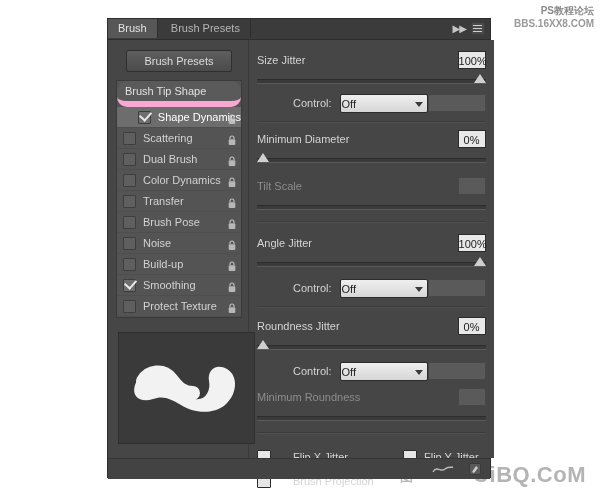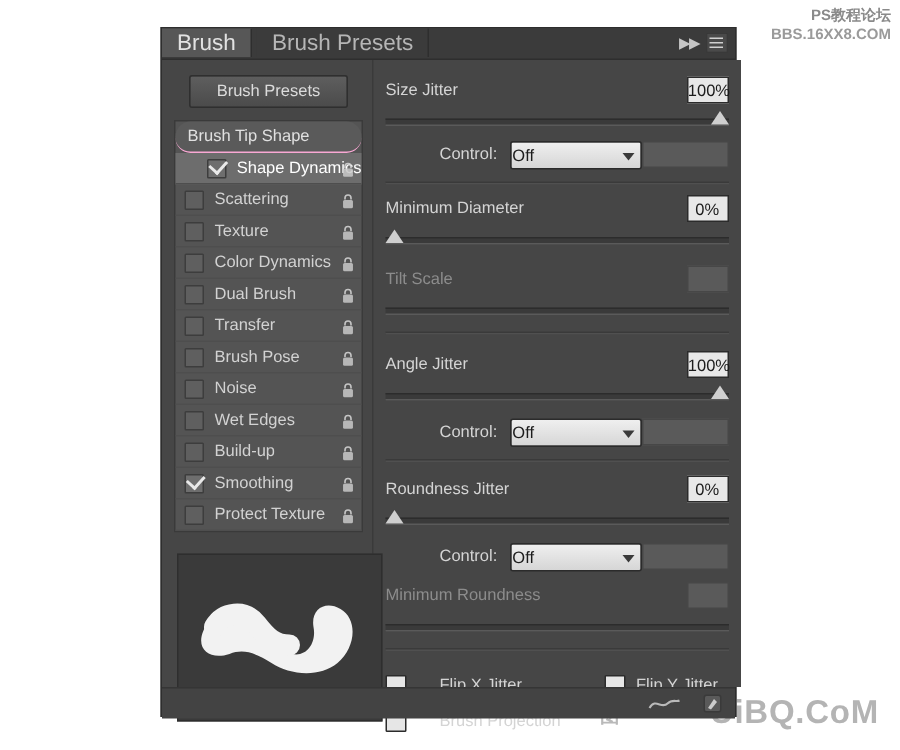--- a/index.html
+++ b/index.html
@@ -33,21 +33,21 @@
     border:1px solid #2e2e2e;
     box-sizing:border-box;
   }
   
   .tabstrip{
     height:20px;background:#3b3b3b;position:relative;
     border-bottom:1px solid #2e2e2e;
   }
   .tab{
     display:inline-block;height:19px;line-height:19px;
-    padding:0 10px;font-size:15px;color:#b6b6b6;
+    padding:0 10px;font-size:11px;color:#b6b6b6;
     background:#3b3b3b;border-right:1px solid #2e2e2e;
     box-sizing:border-box;
   }
   .tab.active{background:#575757;color:#e2e2e2;}
   .tabstrip .arrows{
     position:absolute;right:24px;top:4px;color:#c6c6c6;font-size:10px;letter-spacing:-1px;
   }
   .tabstrip .menu{
     position:absolute;right:5px;top:3px;width:14px;height:13px;
   }
@@ -71,21 +71,21 @@
     border:1px solid #2f2f2f;border-radius:2px;
   }
 
   
   .list{
     background:#545454;border:1px solid #3a3a3a;
   }
   .list-head{
     height:20px;line-height:20px;padding-left:8px;
     background:#5a5a5a;color:#e0e0e0;font-size:11px;
-    border-bottom:1px solid #f9a8d4;
+    border-bottom:6px solid #f9a8d4;
     border-radius:10px;
   }
   .row{
     height:20px;line-height:20px;position:relative;
     padding-left:6px;color:#d2d2d2;font-size:11px;
     border-bottom:1px solid #4e4e4e;
     display:flex;align-items:center;
   }
   .row.selected{background:#6d6d6d;color:#ffffff;justify-content:flex-end;}
   .row .cb{
@@ -224,23 +224,24 @@
           <span class="cb"></span>
           <span class="label">Scattering</span>
           <span class="lock">
             <svg width="8" height="11" viewBox="0 0 8 11">
                 <path d="M2 4V3a2 2 0 014 0v1" fill="none" stroke="#d8d8d8" stroke-width="1.1"></path>
                 <rect x="0.7" y="4.3" width="6.6" height="5.6" rx="1" fill="#c9c9c9"></rect>
               </svg>
           </span>
         </div>
 
-        <div class="row">
-          <span class="cb"></span>
-          <span class="label">Texture</span>
+
+        <div class="row">
+          <span class="cb"></span>
+          <span class="label">Dual Brush</span>
           <span class="lock">
             <svg width="8" height="11" viewBox="0 0 8 11">
                 <path d="M2 4V3a2 2 0 014 0v1" fill="none" stroke="#d8d8d8" stroke-width="1.1"></path>
                 <rect x="0.7" y="4.3" width="6.6" height="5.6" rx="1" fill="#c9c9c9"></rect>
               </svg>
           </span>
         </div>
 
         <div class="row">
           <span class="cb"></span>
@@ -248,31 +249,20 @@
           <span class="lock">
             <svg width="8" height="11" viewBox="0 0 8 11">
                 <path d="M2 4V3a2 2 0 014 0v1" fill="none" stroke="#d8d8d8" stroke-width="1.1"></path>
                 <rect x="0.7" y="4.3" width="6.6" height="5.6" rx="1" fill="#c9c9c9"></rect>
               </svg>
           </span>
         </div>
 
         <div class="row">
           <span class="cb"></span>
-          <span class="label">Dual Brush</span>
-          <span class="lock">
-            <svg width="8" height="11" viewBox="0 0 8 11">
-                <path d="M2 4V3a2 2 0 014 0v1" fill="none" stroke="#d8d8d8" stroke-width="1.1"></path>
-                <rect x="0.7" y="4.3" width="6.6" height="5.6" rx="1" fill="#c9c9c9"></rect>
-              </svg>
-          </span>
-        </div>
-
-        <div class="row">
-          <span class="cb"></span>
           <span class="label">Transfer</span>
           <span class="lock">
             <svg width="8" height="11" viewBox="0 0 8 11">
                 <path d="M2 4V3a2 2 0 014 0v1" fill="none" stroke="#d8d8d8" stroke-width="1.1"></path>
                 <rect x="0.7" y="4.3" width="6.6" height="5.6" rx="1" fill="#c9c9c9"></rect>
               </svg>
           </span>
         </div>
 
         <div class="row">
@@ -290,30 +280,20 @@
           <span class="cb"></span>
           <span class="label">Noise</span>
           <span class="lock">
             <svg width="8" height="11" viewBox="0 0 8 11">
                 <path d="M2 4V3a2 2 0 014 0v1" fill="none" stroke="#d8d8d8" stroke-width="1.1"></path>
                 <rect x="0.7" y="4.3" width="6.6" height="5.6" rx="1" fill="#c9c9c9"></rect>
               </svg>
           </span>
         </div>
 
-        <div class="row">
-          <span class="cb"></span>
-          <span class="label">Wet Edges</span>
-          <span class="lock">
-            <svg width="8" height="11" viewBox="0 0 8 11">
-                <path d="M2 4V3a2 2 0 014 0v1" fill="none" stroke="#d8d8d8" stroke-width="1.1"></path>
-                <rect x="0.7" y="4.3" width="6.6" height="5.6" rx="1" fill="#c9c9c9"></rect>
-              </svg>
-          </span>
-        </div>
 
         <div class="row">
           <span class="cb"></span>
           <span class="label">Build-up</span>
           <span class="lock">
             <svg width="8" height="11" viewBox="0 0 8 11">
                 <path d="M2 4V3a2 2 0 014 0v1" fill="none" stroke="#d8d8d8" stroke-width="1.1"></path>
                 <rect x="0.7" y="4.3" width="6.6" height="5.6" rx="1" fill="#c9c9c9"></rect>
               </svg>
           </span>

